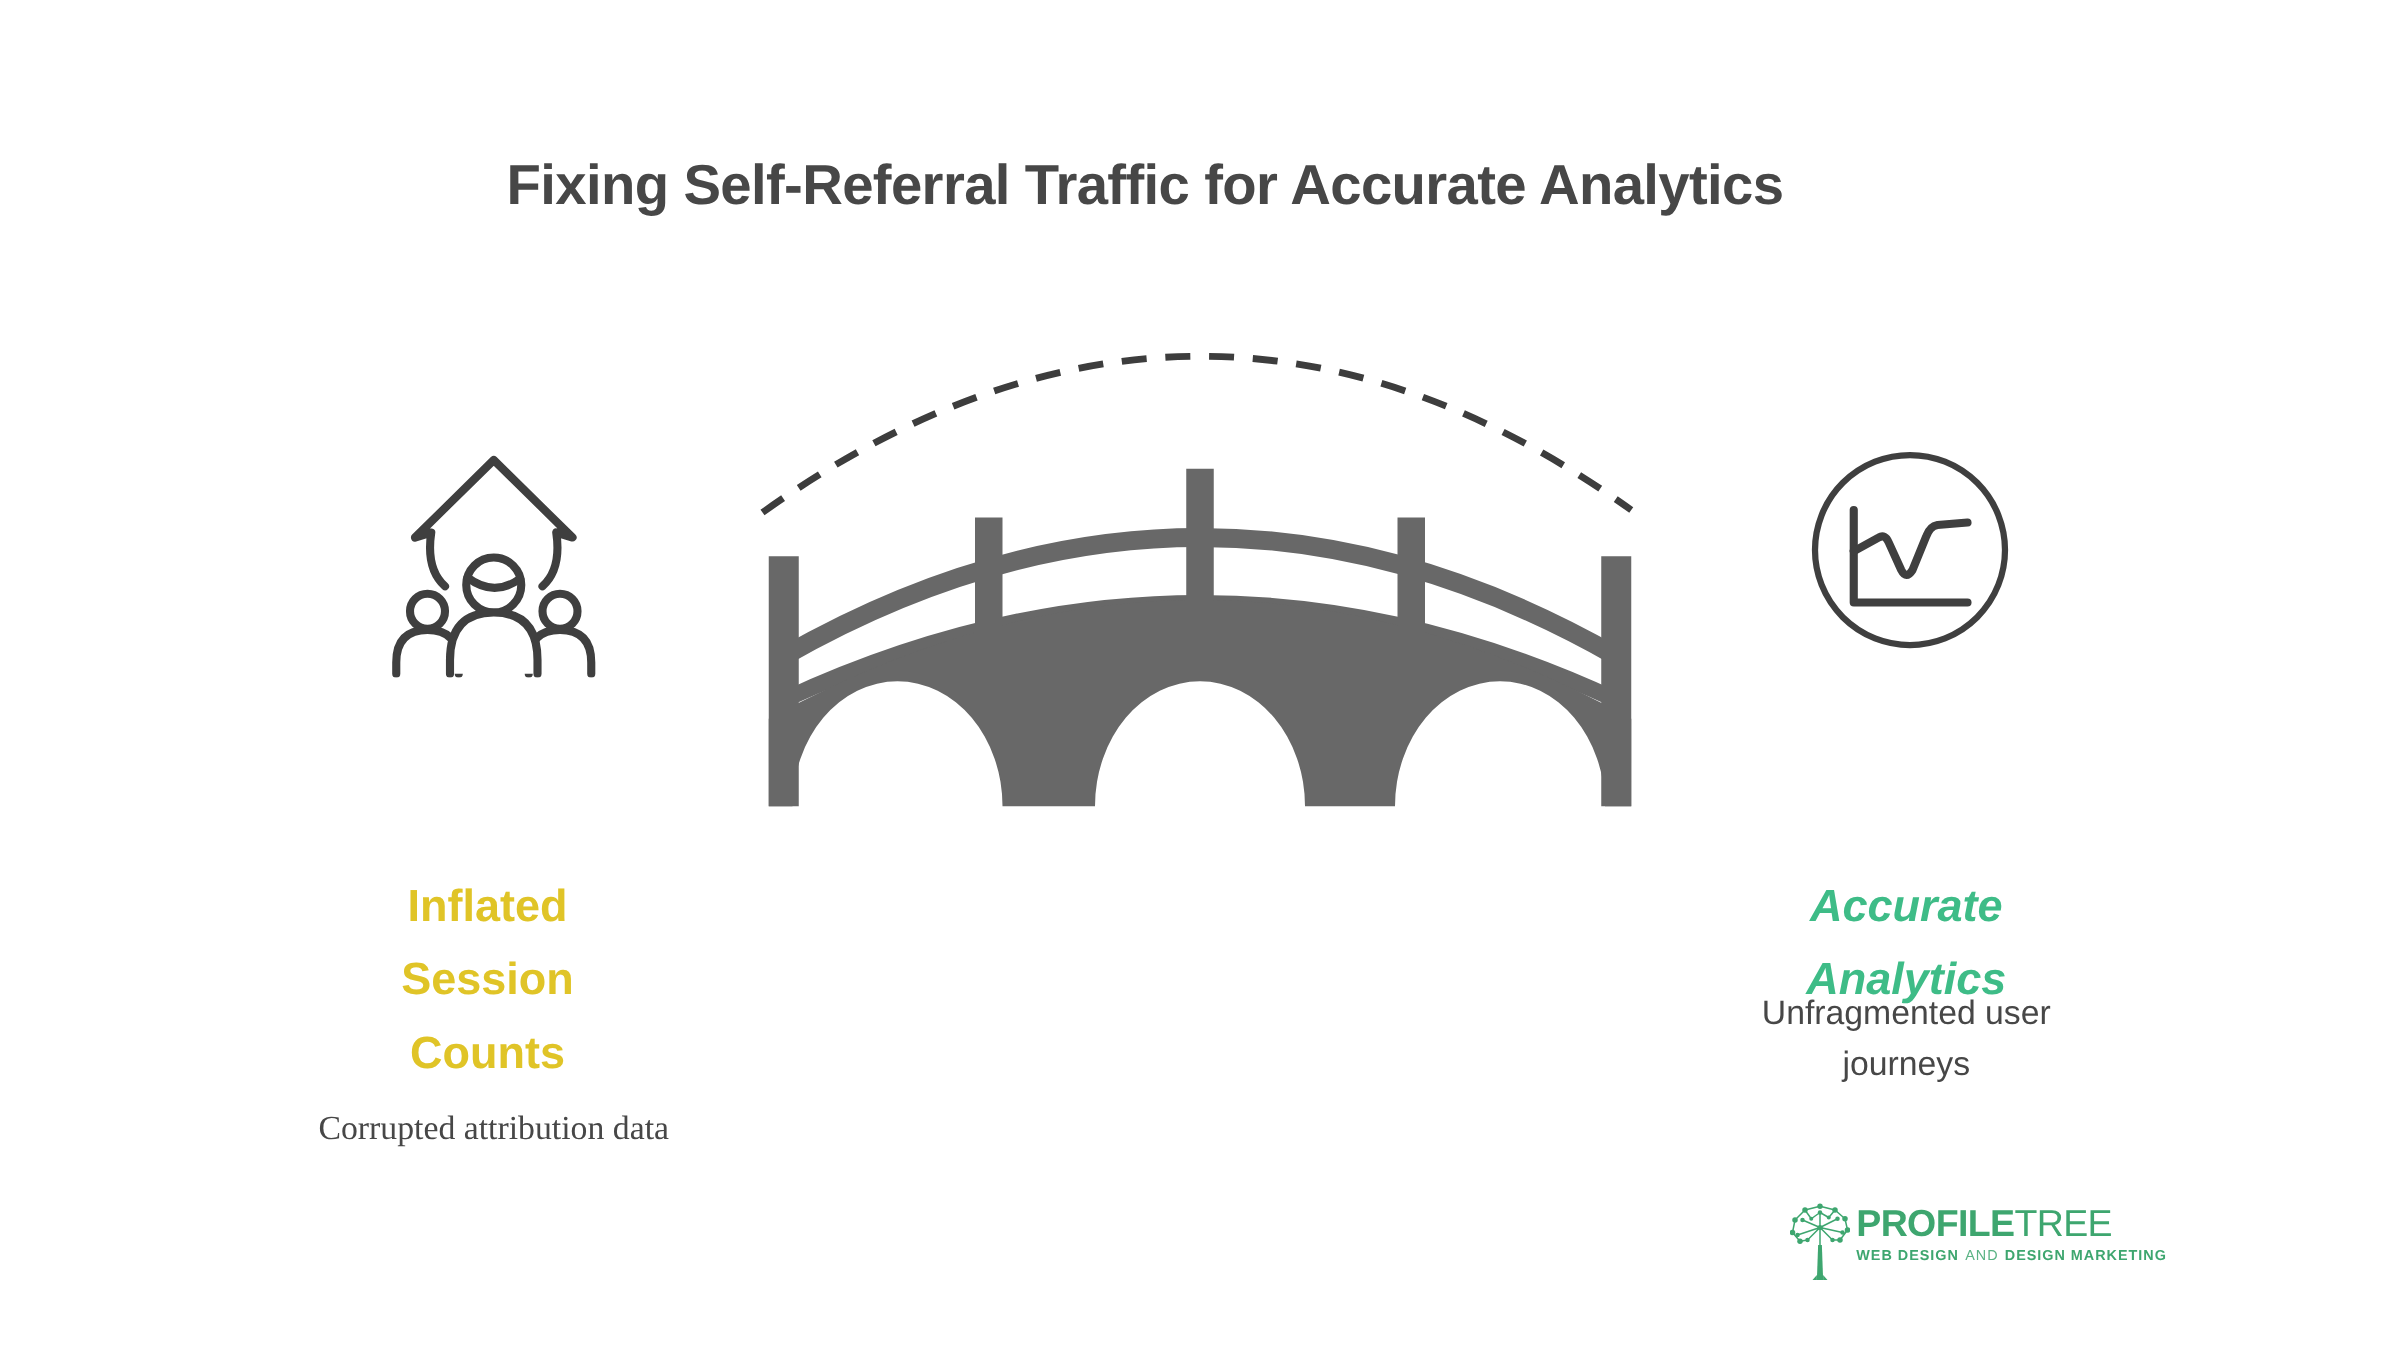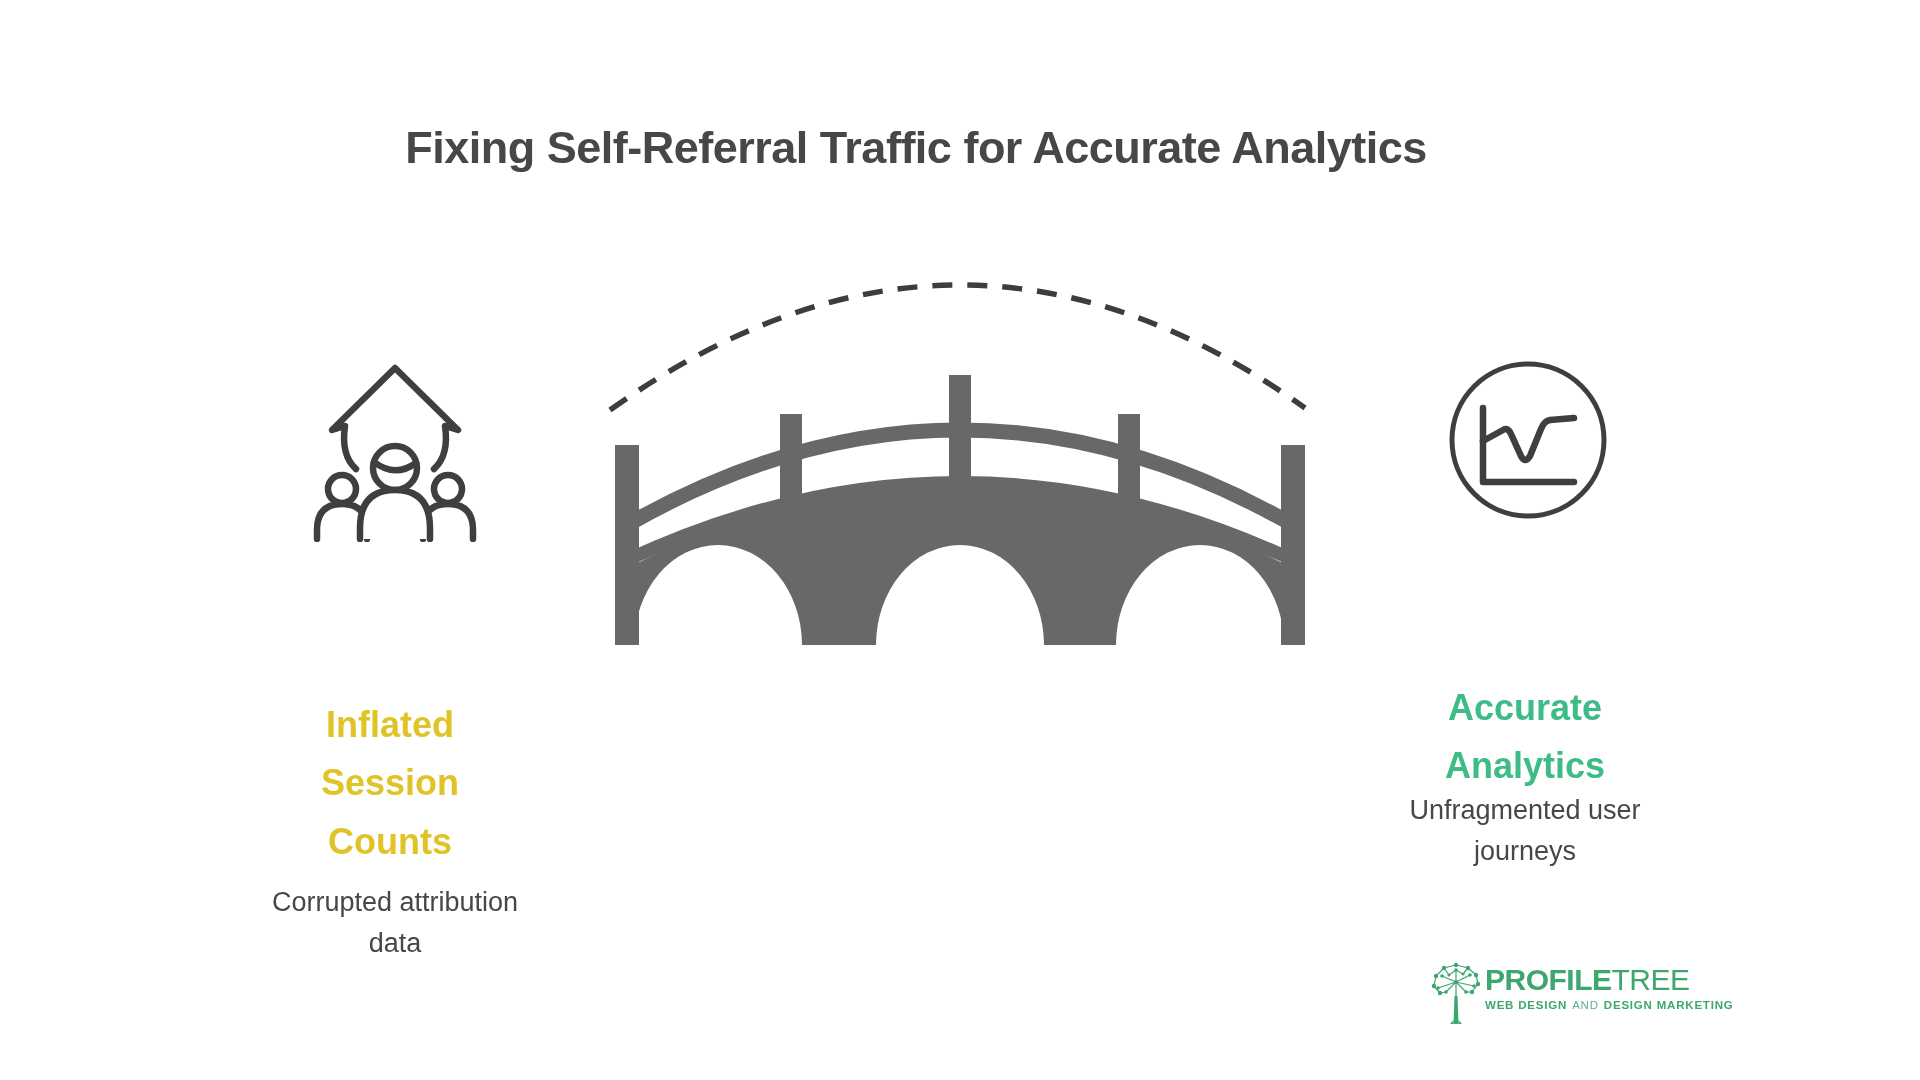--- a/index.html
+++ b/index.html
@@ -12,28 +12,28 @@
            letter-spacing:-0.5px; color:var(--text-dark); }
 
   .bridge-wrap { position:absolute; left:600px; top:268px; width:720px; height:382px; }
 
   .icon-left-wrap  { position:absolute; left:312px; top:356px; width:166px; height:186px; }
   .icon-right-wrap { position:absolute; left:1448px; top:360px; width:160px; height:160px; }
 
   .heading { position:absolute; font-weight:700; font-size:36px; line-height:1.62;
              text-align:center; }
   .heading-left  { left:230px; top:696px; width:320px; color:var(--left-heading); }
-  .heading-right { left:1365px; top:679px; width:320px; color:var(--right-heading); }
+  .heading-right { left:1365px; top:696px; width:320px; color:var(--right-heading);font-style:italic; }
   .heading .inner { margin:0 auto; }
   .heading-left  .inner { max-width:175px; }
   .heading-right .inner { max-width:215px; }
 
   .desc { position:absolute; font-size:27px; line-height:1.5; text-align:center;
           color:var(--text-dark); }
-  .desc-left  { left:215px; top:882px; width:360px; }
+  .desc-left  { left:215px; top:882px; width:360px;font-family:Liberation Serif, serif; }
   .desc-right { left:1375px; top:790px; width:300px; }
   .desc .inner { margin:0 auto; }
   .desc-left  .inner { max-width:305px; }
   .desc-right .inner { max-width:280px; }
 
   .logo { position:absolute; left:1432px; top:962px; display:flex; align-items:flex-start; }
   .logo-tree { width:48px; height:62px; flex:0 0 auto; }
   .logo-text { margin-left:5px; }
   .brand { font-size:30px; line-height:36px; color:var(--logo-green);
            letter-spacing:-0.5px; white-space:nowrap; }

